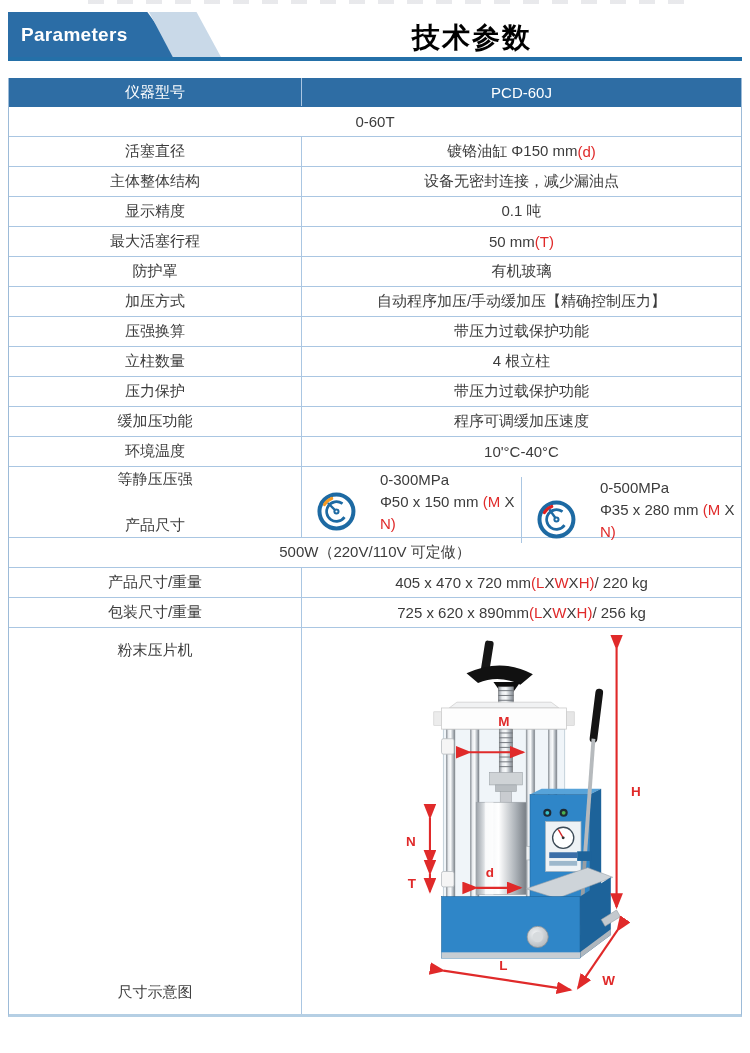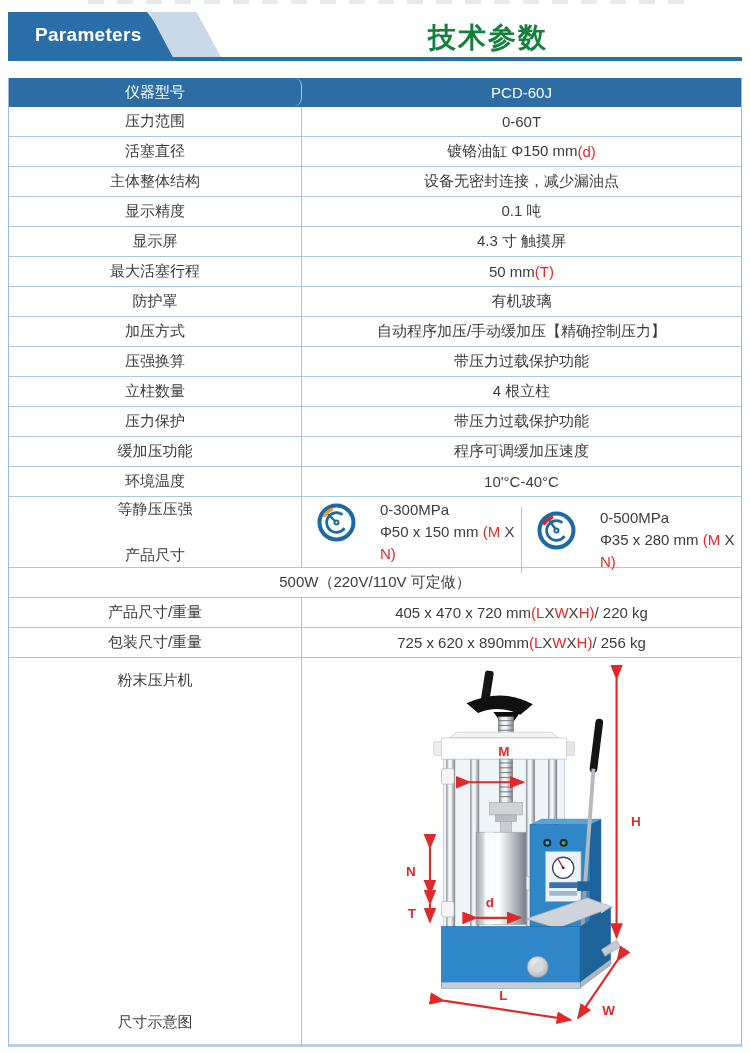--- a/index.html
+++ b/index.html
@@ -7,37 +7,37 @@
     width:750px;height:1053px;background:#ffffff;position:relative;overflow:hidden;
     font-family:"Liberation Sans","DejaVu Sans",sans-serif;color:#3c3c3c;
   }
   .red{color:#e02a2a;}
   
   .top-artifacts{position:absolute;left:88px;top:0;width:600px;height:4px;opacity:.55;
     background:repeating-linear-gradient(90deg,#d6d7dc 0 16px,transparent 16px 29px);}
   
   .banner-dark{position:absolute;left:8px;top:12px;width:172px;height:45px;background:#2b6da6;
     clip-path:polygon(0 0,81% 0,100% 100%,0 100%);display:flex;align-items:center;}
-  .banner-dark span{color:#fff;font-weight:bold;font-size:19px;padding-left:27px;letter-spacing:.3px;}
+  .banner-dark span{color:#fff;font-weight:bold;font-size:19px;padding-left:13px;letter-spacing:.3px;}
   .banner-light{position:absolute;left:149px;top:12px;width:72px;height:45px;background:#c9d9e8;
     clip-path:polygon(0 0,66% 0,100% 100%,33% 100%);}
-  .page-title{position:absolute;left:428px;top:19px;font-size:28px;font-weight:bold;color:#15803d;letter-spacing:2px;}
+  .page-title{position:absolute;left:412px;top:19px;font-size:28px;font-weight:bold;color:#000000;letter-spacing:2px;}
   .title-underline{position:absolute;left:8px;top:57px;width:734px;height:4px;background:#2470a8;}
   
   #spec-table{position:absolute;left:8px;top:78px;width:732px;
     border-left:1px solid #9dbbd8;border-right:1px solid #9dbbd8;border-bottom:3px solid #b5cfe4;}
   .tr{display:flex;align-items:stretch;height:29px;border-bottom:1px solid #aac6e2;}
   .td{display:flex;align-items:center;justify-content:center;font-size:15px;}
   .label{width:292px;flex:none;border-right:1px solid #aac6e2;text-align:center;}
   .value{flex:1;text-align:center;}
   .tr-header{height:28px;background:#2e6da4;border-bottom:1px solid #2e6da4;}
-  .tr-header .td{color:#ffffff;border-radius:8px;}
+  .tr-header .td{color:#ffffff;}
   .tr-gauge{height:70px;}
   .label-2line{flex-direction:column;justify-content:space-between;line-height:24px;}
-  .gauge-cell{flex:1;display:flex;align-items:flex-start;padding-left:13px;gap:22px;}
+  .gauge-cell{flex:1;display:flex;align-items:flex-end;padding-left:13px;gap:22px;}
   .gauge-cell + .gauge-cell{border-left:1px solid #aac6e2;margin-top:16px;}
   .gauge-text{display:flex;flex-direction:column;font-size:15px;line-height:22px;text-align:left;}
   .tr-diagram{height:386px;border-bottom:none;}
   .diagram-label{flex-direction:column;justify-content:space-between;line-height:44px;}
   .diagram-cell{flex:1;display:flex;align-items:flex-start;justify-content:flex-start;}
   .diagram-cell svg{margin-left:78px;margin-top:3px;}
 </style>
 </head>
 <body>
 
@@ -52,21 +52,20 @@
 
 <div id="spec-table">
 
   <div class="tr tr-header">
     <div class="td label">仪器型号</div>
     <div class="td value">PCD-60J</div>
   </div>
 
   <div id="rows-top">
   <div class="tr">
-    <div class="td label">压力范围</div>
     <div class="td value">
           <span>0-60T</span>
         </div>
   </div>
 
   <div class="tr">
     <div class="td label">活塞直径</div>
     <div class="td value">
           <span>镀铬油缸  Φ150 mm </span>
           <span class="red">(d)</span>
@@ -80,26 +79,20 @@
         </div>
   </div>
 
   <div class="tr">
     <div class="td label">显示精度</div>
     <div class="td value">
           <span>0.1 吨</span>
         </div>
   </div>
 
-  <div class="tr">
-    <div class="td label">显示屏</div>
-    <div class="td value">
-          <span>4.3 寸  触摸屏</span>
-        </div>
-  </div>
 
   <div class="tr">
     <div class="td label">最大活塞行程</div>
     <div class="td value">
           <span>50 mm </span>
           <span class="red">(T)</span>
         </div>
   </div>
 
   <div class="tr">

